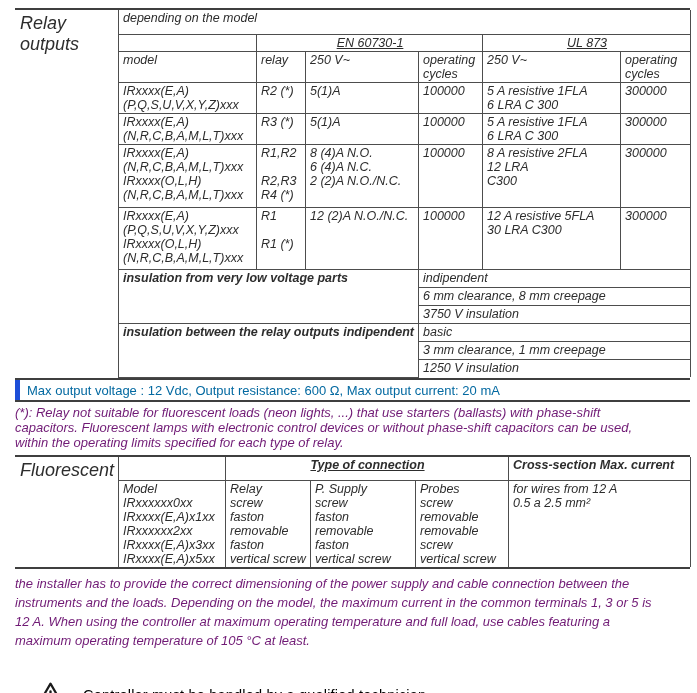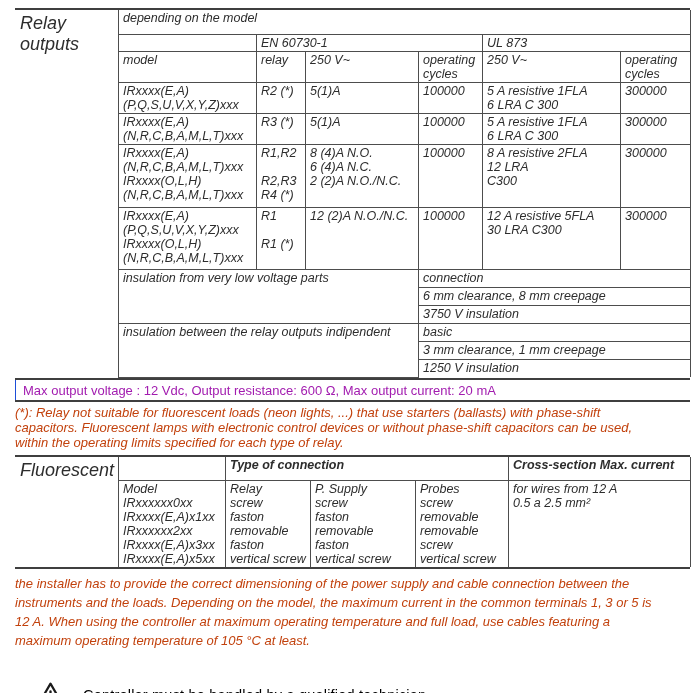--- a/index.html
+++ b/index.html
@@ -37,41 +37,41 @@
     padding: 1px 3px 1px 4px;
     vertical-align: top;
     font-style: italic;
     font-size: 12.5px;
     line-height: 14px;
     white-space: pre-line;
     overflow: hidden;
   }
   table.grid tr:first-child td { border-top: none; }
   table.grid tr:last-child td { border-bottom: none; }
-  td.center { text-align: left; }
-  td.vmid { vertical-align: middle; }
+  td.center { text-align: center; text-decoration: underline; }
+  td.vmid { vertical-align: middle; font-weight: bold; }
   td.bold { font-weight: bold; }
 
   .ssr-value {
-    border-left: 1px solid #1d4ed8;
+    border-left: 5px solid #1d4ed8;
     width: 572px;
     padding: 3px 2px 2px 7px;
     font-size: 13px;
-    color: #a21caf;
+    color: #0369a1;
   }
   .ssr-row { min-height: 21px; align-items: stretch; }
 
   .note {
     width: 672px;
     font-style: italic;
     font-size: 13px;
     line-height: 15.4px;
     white-space: pre-line;
     padding: 3px 0 4px 0;
-    color: #c2410c;
+    color: #701a75;
   }
   .installer {
     line-height: 19px;
     padding-top: 5px;
   }
   .conn-table td { font-size: 12px; line-height: 13.2px; }
 
   .warning-row {
     margin-top: 27px;
     display: flex;
@@ -169,21 +169,21 @@
 
 R1 (*)</td>
           <td>12 (2)A N.O./N.C.</td>
           <td>100000</td>
           <td>12 A resistive 5FLA
 30 LRA C300</td>
           <td>300000</td>
         </tr>
         <tr style="height:18px">
           <td colspan="3" rowspan="3" class="vmid">insulation from very low voltage parts</td>
-          <td colspan="3">connection</td>
+          <td colspan="3">indipendent</td>
         </tr>
         <tr style="height:18px">
           <td colspan="3">6 mm clearance, 8 mm creepage</td>
         </tr>
         <tr style="height:18px">
           <td colspan="3">3750 V insulation</td>
         </tr>
         <tr style="height:18px">
           <td colspan="3" rowspan="3" class="vmid">insulation between the relay outputs indipendent</td>
           <td colspan="3">basic</td>

